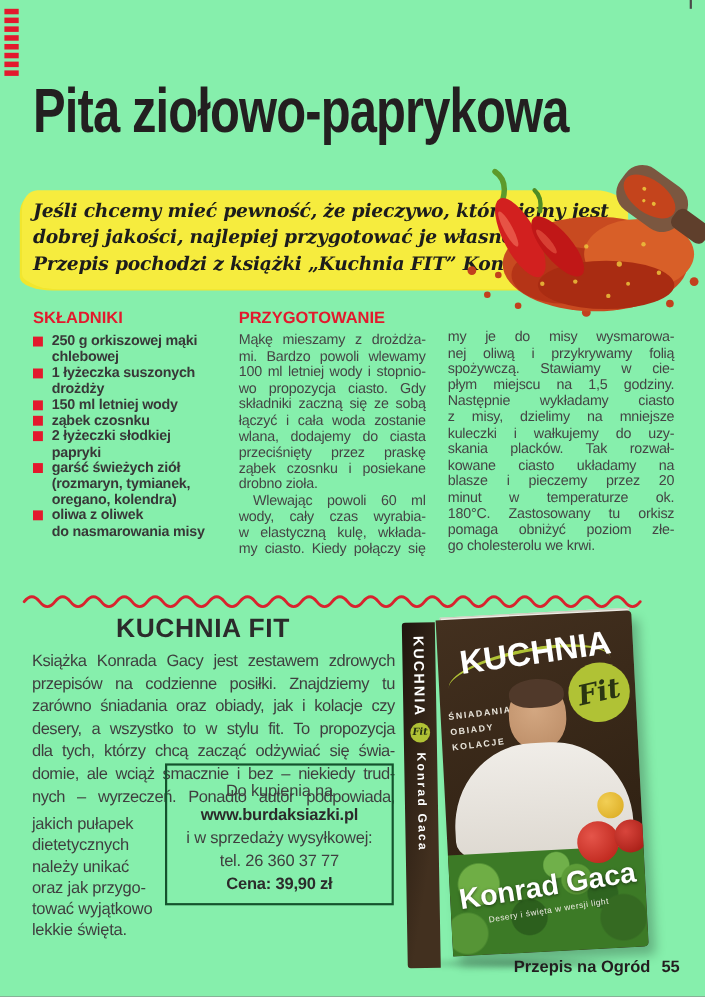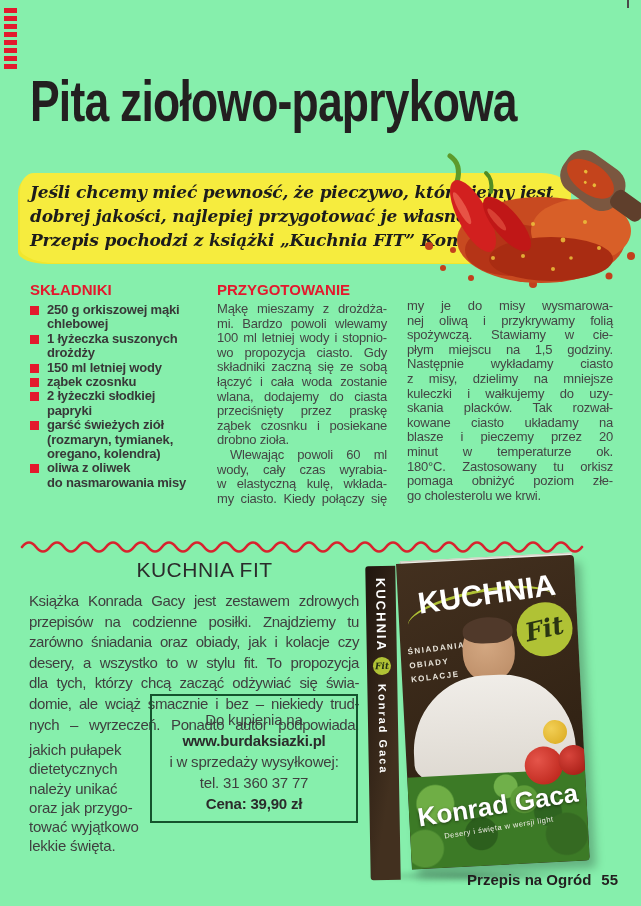--- a/index.html
+++ b/index.html
@@ -50,22 +50,22 @@
   }
   .bodycol .tline.stretch{white-space:normal;text-align:justify;text-align-last:justify;}
   .bodycol .tline.indent{padding-left:13px;}
   .col2 .body{margin-top:4px;}
 
   
   .wave{position:absolute;left:20px;top:535px;}
 
   
   .kf-heading{
-    position:absolute;left:32px;top:558px;width:345px;text-align:center;
-    font-size:21px;font-weight:normal;color:#2b2b2b;letter-spacing:.5px;
+    position:absolute;left:12px;top:558px;width:345px;text-align:center;
+    font-size:24px;font-weight:bold;color:#2b2b2b;letter-spacing:.5px;
   }
   .kf-par{position:absolute;left:29px;top:591px;width:330px;}
   .kf-par .tline{font-size:15px;line-height:20.6px;letter-spacing:-0.4px;color:#3f3f3f;
     text-align:justify;text-align-last:justify;}
   .kf-aside{position:absolute;left:29px;top:740px;width:125px;}
   .kf-aside .tline{font-size:15px;line-height:19.3px;letter-spacing:-0.2px;color:#3f3f3f;white-space:nowrap;}
 
   .offer{
     position:absolute;left:150px;top:694px;width:204px;height:112px;
     border:2px solid #14532d;text-align:center;padding-top:13px;
@@ -313,21 +313,21 @@
       <div class="tline">należy unikać</div>
       <div class="tline">oraz jak przygo-</div>
       <div class="tline">tować wyjątkowo</div>
       <div class="tline">lekkie święta.</div>
     </div>
 
   <div class="offer">
     <div>Do kupienia na</div>
     <div class="bold">www.burdaksiazki.pl</div>
     <div>i w sprzedaży wysyłkowej:</div>
-    <div>tel. 31 360 37 77</div>
+    <div>tel. 26 360 37 77</div>
     <div class="bold">Cena: 39,90 zł</div>
   </div>
 
   <div class="book">
     <div class="book-shadow"></div>
     <div class="pages-top"></div>
     <div class="spine">
       <span class="v spine-title">KUCHNIA</span>
       <span class="spine-badge">Fit</span>
       <span class="v spine-author">Konrad Gaca</span>

